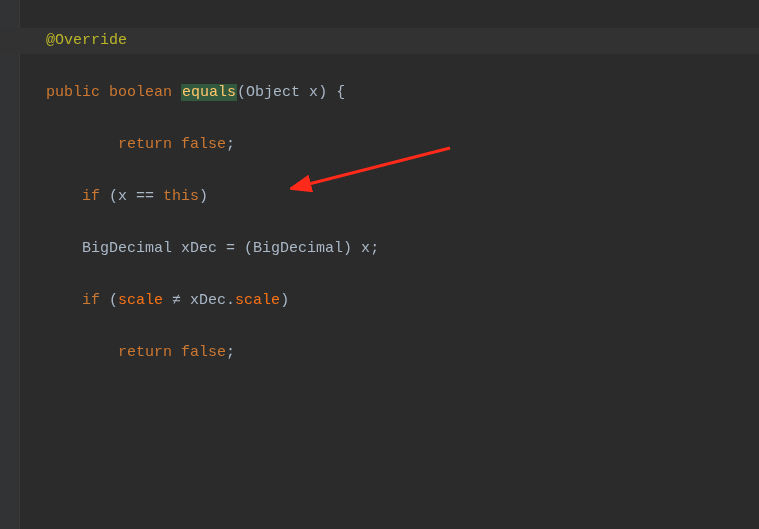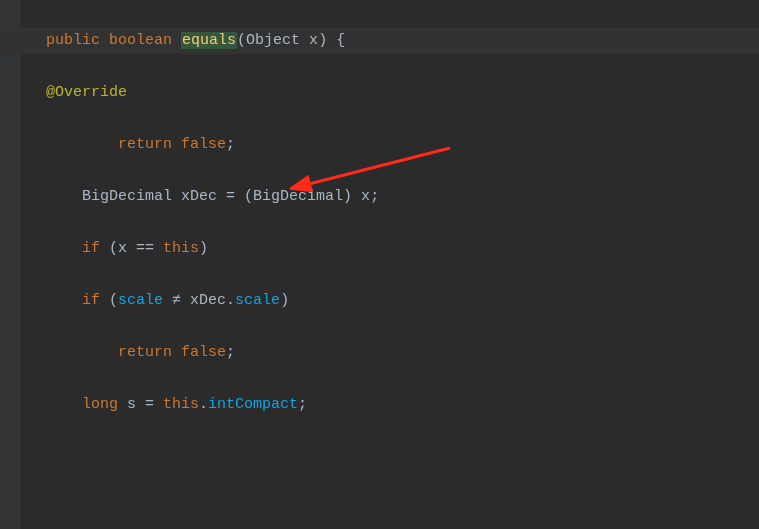--- a/index.html
+++ b/index.html
@@ -40,43 +40,42 @@
   .code-area > div { position: relative; z-index: 1; }
   .highlight-bg {
     background: #32593d;
     padding: 0 1px;
   }
   .annotation { color: #bbb529; }
   .keyword { color: #cc7832; }
   .method-decl { color: #ffc66d; }
   .type { color: #a9b7c6; }
   .param { color: #a9b7c6; }
-  .field { color: #0ea5e9; }
+  .field { color: #f97316; }
   .punct { color: #a9b7c6; }
   .arrow {
     position: absolute;
     z-index: 5;
     pointer-events: none;
   }
 </style>
 </head>
 <body>
 
 <div class="gutter"></div>
 <div class="current-line"></div>
 
 <div class="code-area">
+<div><span class="annotation">@Override</span></div>
 <div><span class="keyword">public</span> <span class="keyword">boolean</span> <span class="method-decl highlight-bg">equals</span><span class="punct">(</span><span class="type">Object </span><span class="param">x</span><span class="punct">)</span><span class="punct"> {</span></div>
-<div><span class="annotation">@Override</span></div>
 <div>        <span class="keyword">return </span><span class="keyword">false</span><span class="punct">;</span></div>
+<div>    <span class="keyword">if </span><span class="punct">(</span><span>x </span><span>== </span><span class="keyword">this</span><span class="punct">)</span></div>
 <div>    <span>BigDecimal </span><span>xDec </span><span class="punct">= (</span><span>BigDecimal</span><span class="punct">) </span><span>x</span><span class="punct">;</span></div>
-<div>    <span class="keyword">if </span><span class="punct">(</span><span>x </span><span>== </span><span class="keyword">this</span><span class="punct">)</span></div>
 <div>    <span class="keyword">if </span><span class="punct">(</span><span class="field">scale</span><span> ≠ </span><span>xDec</span><span class="punct">.</span><span class="field">scale</span><span class="punct">)</span></div>
 <div>        <span class="keyword">return </span><span class="keyword">false</span><span class="punct">;</span></div>
-<div>    <span class="keyword">long </span><span>s </span><span class="punct">= </span><span class="keyword">this</span><span class="punct">.</span><span class="field">intCompact</span><span class="punct">;</span></div>
 
 
 
 
 
 
 
 
 
 

